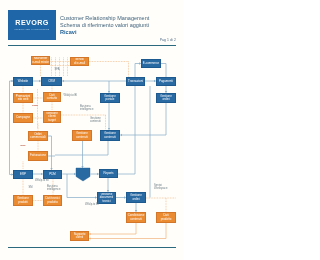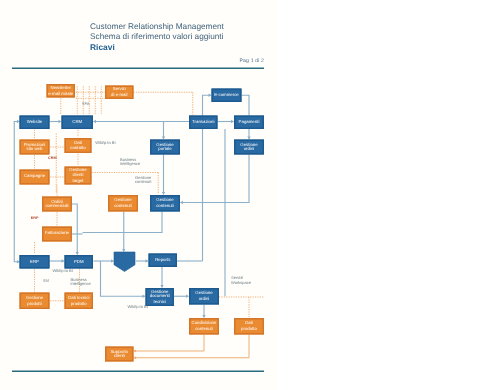--- a/index.html
+++ b/index.html
@@ -20,20 +20,24 @@
   .node.orange{background:#ea8b31;border:0.45px solid #d4762a;}
   .node.blue{background:#2a6aa3;border:0.45px solid #1d5a90;}
   .annot{position:absolute;font-size:2.7px;line-height:1.25;white-space:pre;}
   .annot.grey{color:#6b7b83;}
   .annot.red{color:#b5472f;font-weight:bold;font-size:2.5px;}
 </style>
 </head>
 <body>
 
 <div class="page">
+  <div class="logo">
+    <div class="logo-word">REVORG</div>
+    <div class="logo-tag">INTEGRATED &amp; KNOWLEDGE</div>
+  </div>
   <div class="hdr">
     <div class="h1">Customer Relationship Management</div>
     <div class="h2">Schema di riferimento valori aggiunti</div>
     <div class="h3">Ricavi</div>
   </div>
   <div class="pag">Pag 1 di 2</div>
   <div class="rule" style="top:45px"></div>
   <div class="rule" style="top:247px"></div>
   <div class="diagram">
     <svg class="wires" viewBox="0 0 184 260">

